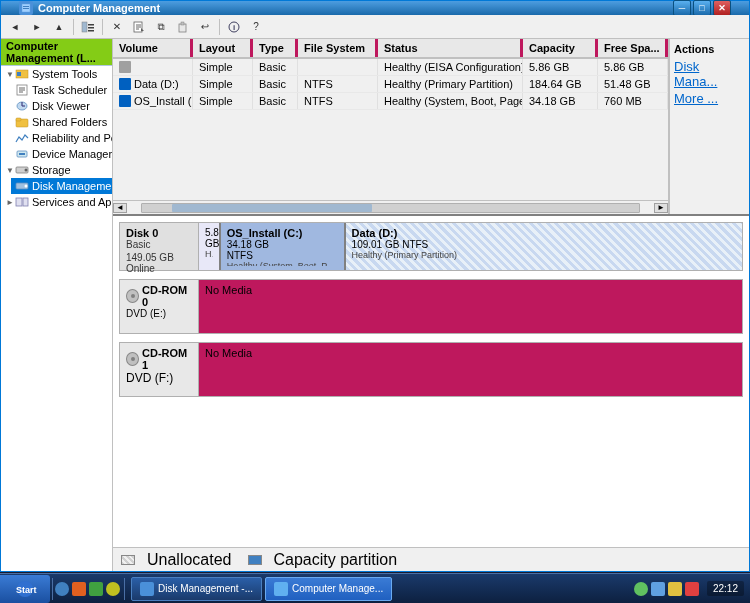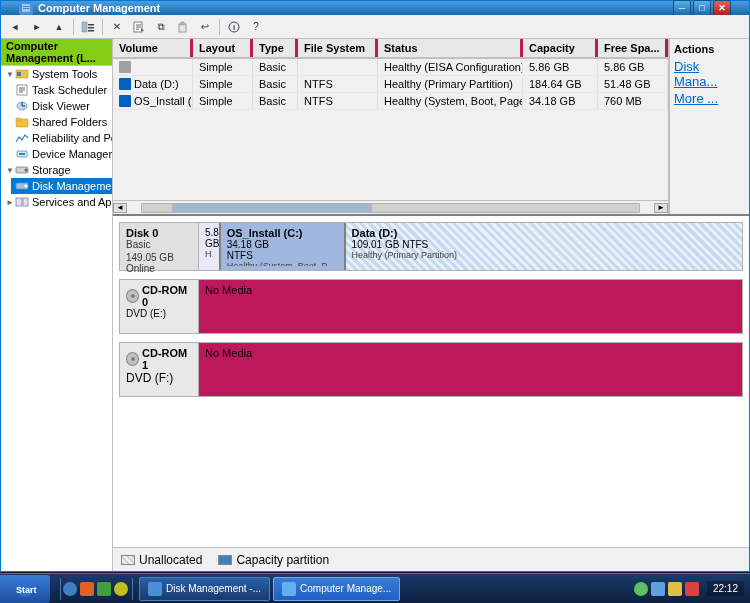--- a/index.html
+++ b/index.html
@@ -26,21 +26,21 @@
       z-index: 100;
     }
     .taskbar-start {
       width: 50px;
       height: 28px;
       background: linear-gradient(to bottom, #3a7bd5, #1a4fa0);
       border-radius: 0 3px 3px 0;
       display: flex;
       align-items: center;
       justify-content: center;
-      margin-right: 8px;
+      margin-right: 0;
       cursor: pointer;
       font-size: 9px;
       color: #fff;
       font-weight: bold;
     }
     .taskbar-items {
       display: flex;
       flex: 1;
       gap: 3px;
       align-items: center;
@@ -489,22 +489,22 @@
       border-top: 1px solid #c0c0c0;
       display: flex;
       align-items: center;
       padding: 0 8px;
       gap: 16px;
       flex-shrink: 0;
     }
     .legend-item {
       display: flex;
       align-items: center;
-      gap: 4px;
-      font-size: 12px;
+      gap: 12px;
+      font-size: 16px;
     }
     .legend-box {
       width: 14px;
       height: 10px;
       border: 1px solid #888;
     }
     .legend-box.unallocated {
       background: repeating-linear-gradient(
         45deg,
         #d0d0d0,

